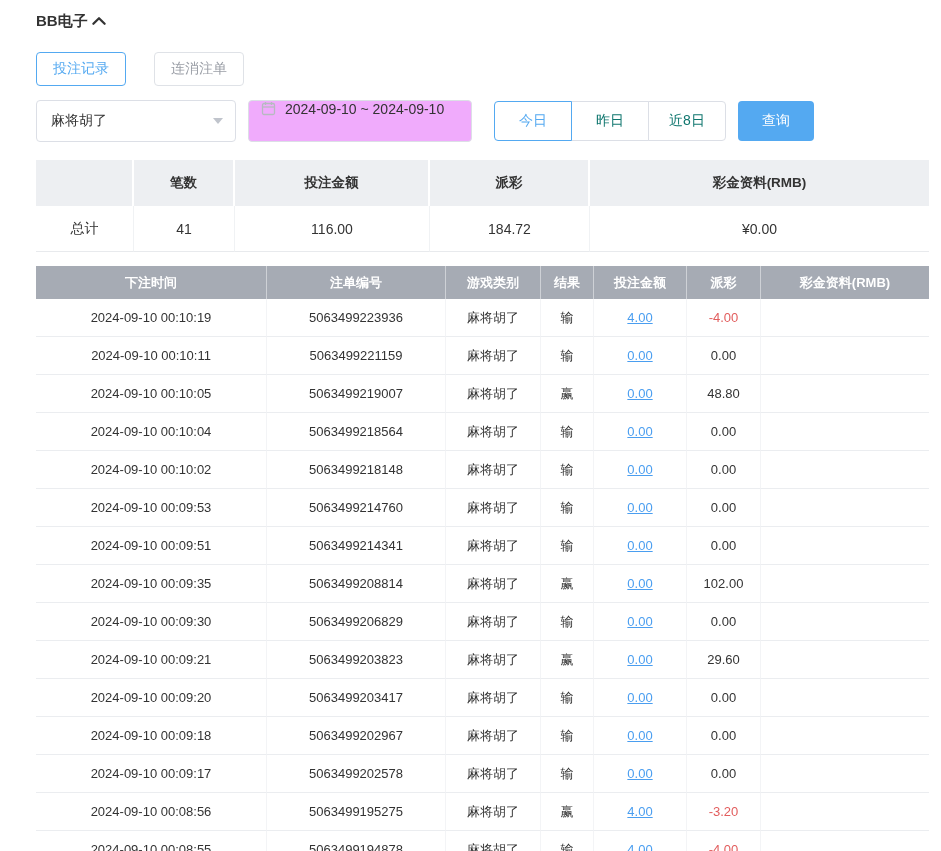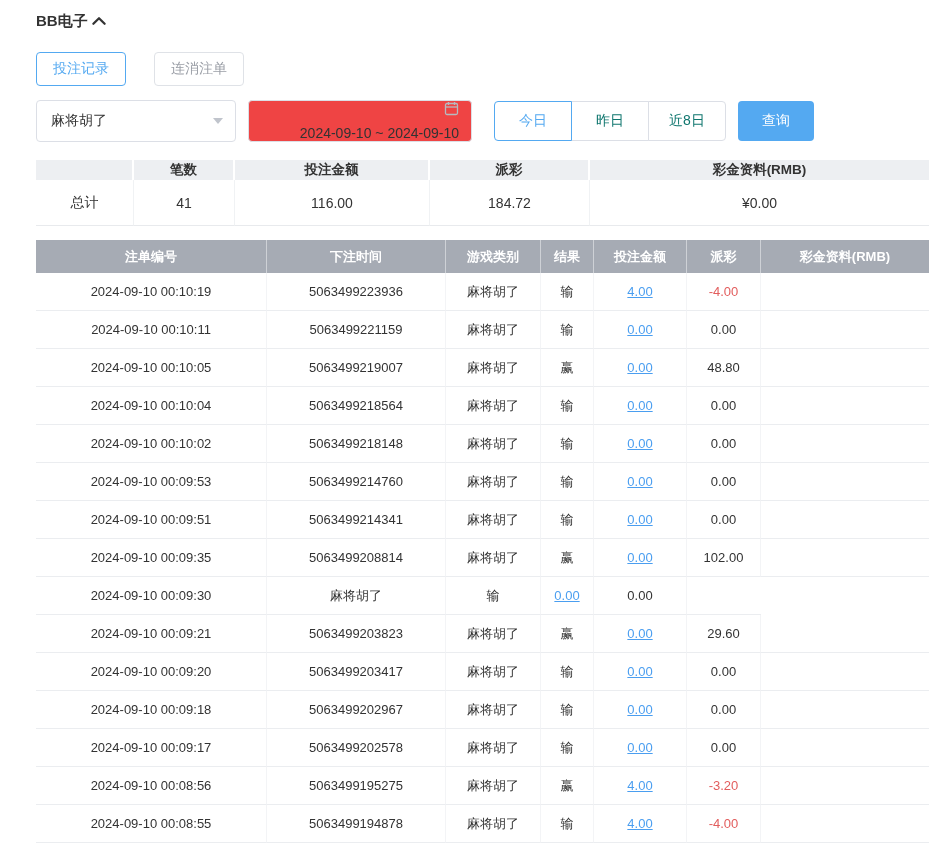--- a/index.html
+++ b/index.html
@@ -18,35 +18,35 @@
   .tab.inactive { border:1px solid #dfe2e7; color:#9a9ea6; }
 
   
   .filter-row { display:flex; align-items:center; margin:14px 0 0 36px; }
   .select-box { width:200px; height:42px; border:1px solid #dcdfe6; border-radius:4px;
     display:flex; align-items:center; justify-content:space-between; padding:0 12px 0 14px;
     font-size:14px; color:#333; cursor:pointer; background:#fff; }
   .caret-down { width:0; height:0; border-left:5px solid transparent; border-right:5px solid transparent;
     border-top:6px solid #c0c4cc; }
   .date-box { margin-left:12px; width:224px; height:42px; border:1px solid #dcdfe6; border-radius:4px;
-    display:flex; align-items:flex-end; gap:9px; padding:0 12px; font-size:14px; color:#333;
-    cursor:pointer; background:#ef4444; white-space:nowrap;flex-direction:column; }
+    display:flex; align-items:flex-start; gap:9px; padding:0 12px; font-size:14px; color:#333;
+    cursor:pointer; background:#f0abfc; white-space:nowrap; }
   .quick-group { display:flex; margin-left:14px; }
   .quick-btn { height:40px; width:78px; background:#fff; border:1px solid #dcdfe6; color:#0f766e;
     font-size:14px; cursor:pointer; margin-left:-1px; position:relative; }
   .quick-btn:first-child { margin-left:8px; border-radius:4px 0 0 4px;font-family:Liberation Serif, serif; }
   .quick-btn:last-child { border-radius:0 4px 4px 0; }
   .quick-btn.active { border-color:#54a9f1; color:#54a9f1; z-index:1; }
   .search-btn { margin-left:12px; width:76px; height:40px; background:#54a9f1; color:#fff;
     border:none; border-radius:4px; font-size:14px; cursor:pointer; }
 
   
   .sum-table { width:893px; margin:18px 0 0 36px; font-size:14px; color:#333; }
   .sum-head, .sum-row { display:grid; grid-template-columns:98px 101px 195px 160px 1fr; }
-  .sum-head { background:#edeff2; height:20px; }
+  .sum-head { background:#edeff2; height:46px; }
   .sum-head .cell { display:flex; align-items:center; justify-content:center; border-right:2px solid #fff; font-weight:bold; font-size:13.5px; }
   .sum-head .cell:last-child { border-right:none; }
   .sum-row { background:#fff; height:46px; }
   .sum-row .cell { display:flex; align-items:center; justify-content:center;
     border-bottom:1px solid #e8eaed; border-right:1px solid #f0f2f4; }
   .sum-row .cell:last-child { border-right:none; }
 
   
   .main-table { width:893px; margin:14px 0 0 36px; }
   .main-head, .trow { display:grid; grid-template-columns:231px 179px 95px 53px 93px 74px 1fr; }
@@ -121,22 +121,22 @@
       <div class="cell">总计</div>
       <div class="cell">41</div>
       <div class="cell">116.00</div>
       <div class="cell">184.72</div>
       <div class="cell">¥0.00</div>
     </div>
   </div>
 
   <div class="main-table">
     <div class="main-head">
+      <div class="hcell">下注时间</div>
       <div class="hcell">注单编号</div>
-      <div class="hcell">下注时间</div>
       <div class="hcell">游戏类别</div>
       <div class="hcell">结果</div>
       <div class="hcell">投注金额</div>
       <div class="hcell">派彩</div>
       <div class="hcell">彩金资料(RMB)</div>
     </div>
     <div>
   <div class="trow">
     <div class="td">2024-09-10 00:10:19</div>
     <div class="td">5063499223936</div>
@@ -228,20 +228,21 @@
     <div class="td">赢</div>
     <div class="td">
             <a class="bet-link">0.00</a>
           </div>
     <div class="td">102.00</div>
     <div class="td"></div>
   </div>
 
   <div class="trow">
     <div class="td">2024-09-10 00:09:30</div>
+    <div class="td">5063499206829</div>
     <div class="td">麻将胡了</div>
     <div class="td">输</div>
     <div class="td">
             <a class="bet-link">0.00</a>
           </div>
     <div class="td">0.00</div>
     <div class="td"></div>
   </div>
 
   <div class="trow">

